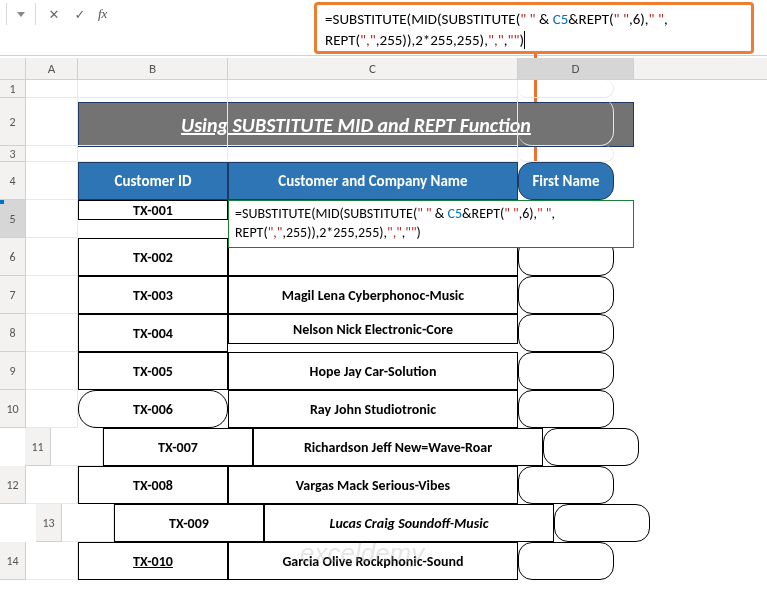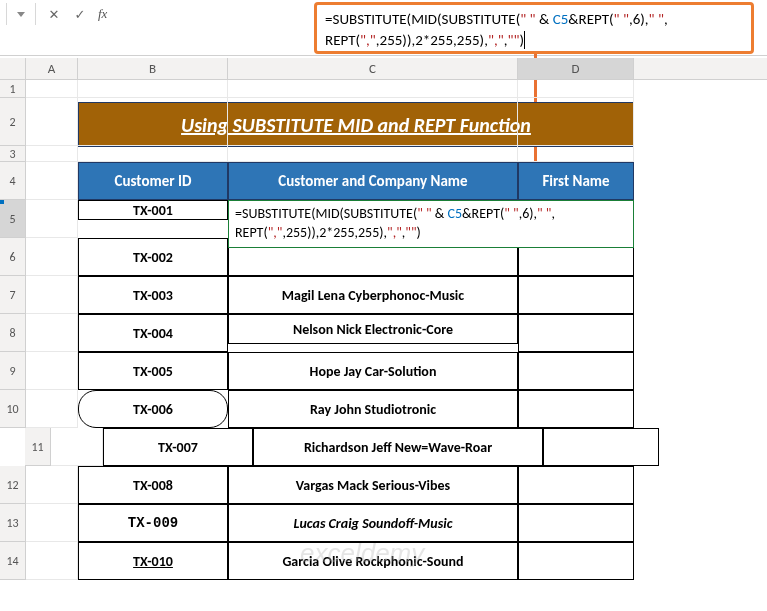--- a/index.html
+++ b/index.html
@@ -33,23 +33,23 @@
   .col-h.selected { background: #d6d6d6; }
 
   .grid-body { position: absolute; top: 22px; left: 0; right: 0; bottom: 0; }
   .row { display: flex; position: relative; }
   .row-h { width: 26px; background: #f3f2f1; border-right: 1px solid #d0d0d0; border-bottom: 1px solid #d0d0d0; display: flex; align-items: center; justify-content: center; font-size: 12px; color: #555; }
   .row-h.selected { background: #d6d6d6; }
   .cell { border-right: 1px solid #e8e8e8; border-bottom: 1px solid #e8e8e8; display: flex; align-items: center; justify-content: center; font-size: 14px; }
   .cell.col-A { width: 52px; }
   .cell.col-B { width: 150px; }
   .cell.col-C { width: 290px; }
-  .cell.col-D { width: 116px; }
+  .cell.col-D { width: 96px; border-radius: 14px; }
 
-  .title-banner { position: absolute; left: 78px; top: 22px; width: 556px; height: 45px; background: #a16207; color: #fff; display: flex; align-items: center; justify-content: center; font-size: 20px; font-weight: bold; font-style: italic; text-decoration: underline; border: 1px solid #203864; }
+  .title-banner { position: absolute; left: 78px; top: 22px; width: 556px; height: 45px; background: #737373; color: #fff; display: flex; align-items: center; justify-content: center; font-size: 20px; font-weight: bold; font-style: italic; text-decoration: underline; border: 1px solid #203864; }
 
   .table-header { background: #2E75B6; color: #fff; font-weight: bold; font-size: 15px; border: 1px solid #203864 !important; }
   .table-cell { background: #fff; border: 1px solid #000 !important; font-weight: bold; font-size: 14px; }
 
   .editing-cell { position: absolute; left: 228px; top: 0; width: 406px; height: 48px; border: 1px solid #1a7f37; background: #fff; font-size: 14px; text-align: left; padding: 4px 6px; font-family: Calibri, sans-serif; line-height: 1.35; z-index: 5; }
   .ref-cell-highlight { position: absolute; border: 2px solid #0070C0; pointer-events: none; z-index: 4; }
 
   .watermark { position: absolute; left: 300px; top: 480px; font-size: 26px; color: rgba(180,180,180,0.35); font-style: italic; transform: rotate(0deg); pointer-events: none; font-family: Arial; }
 
   .dropdown-caret { position: absolute; width: 0; height: 0; border-left: 4px solid transparent; border-right: 4px solid transparent; border-top: 5px solid #888; }
@@ -168,24 +168,24 @@
         <div class="cell col-C table-cell" style="height: 38px;">Richardson Jeff New=Wave-Roar</div>
         <div class="cell col-D table-cell" style="height: 38px;"></div>
       </div>
       <div class="row" style="height: 38px;">
         <div class="row-h" style="height: 38px;">12</div>
         <div class="cell col-A" style="height: 38px;"></div>
         <div class="cell col-B table-cell" style="height: 38px;">TX-008</div>
         <div class="cell col-C table-cell" style="height: 38px;">Vargas Mack Serious-Vibes</div>
         <div class="cell col-D table-cell" style="height: 38px;"></div>
       </div>
-      <div class="row" style="height: 38px;">
+      <div class="row" style="height: 38px; padding-left: 36px;">
         <div class="row-h" style="height: 38px;">13</div>
         <div class="cell col-A" style="height: 38px;"></div>
-        <div class="cell col-B table-cell" style="height: 38px; font-family: Liberation Mono, monospace;">TX-009</div>
+        <div class="cell col-B table-cell" style="height: 38px;">TX-009</div>
         <div class="cell col-C table-cell" style="height: 38px; font-style: italic;">Lucas Craig Soundoff-Music</div>
         <div class="cell col-D table-cell" style="height: 38px;"></div>
       </div>
       <div class="row" style="height: 38px;">
         <div class="row-h" style="height: 38px;">14</div>
         <div class="cell col-A" style="height: 38px;"></div>
         <div class="cell col-B table-cell" style="height: 38px; text-decoration: underline;">TX-010</div>
         <div class="cell col-C table-cell" style="height: 38px;">Garcia Olive Rockphonic-Sound</div>
         <div class="cell col-D table-cell" style="height: 38px;"></div>
       </div>

